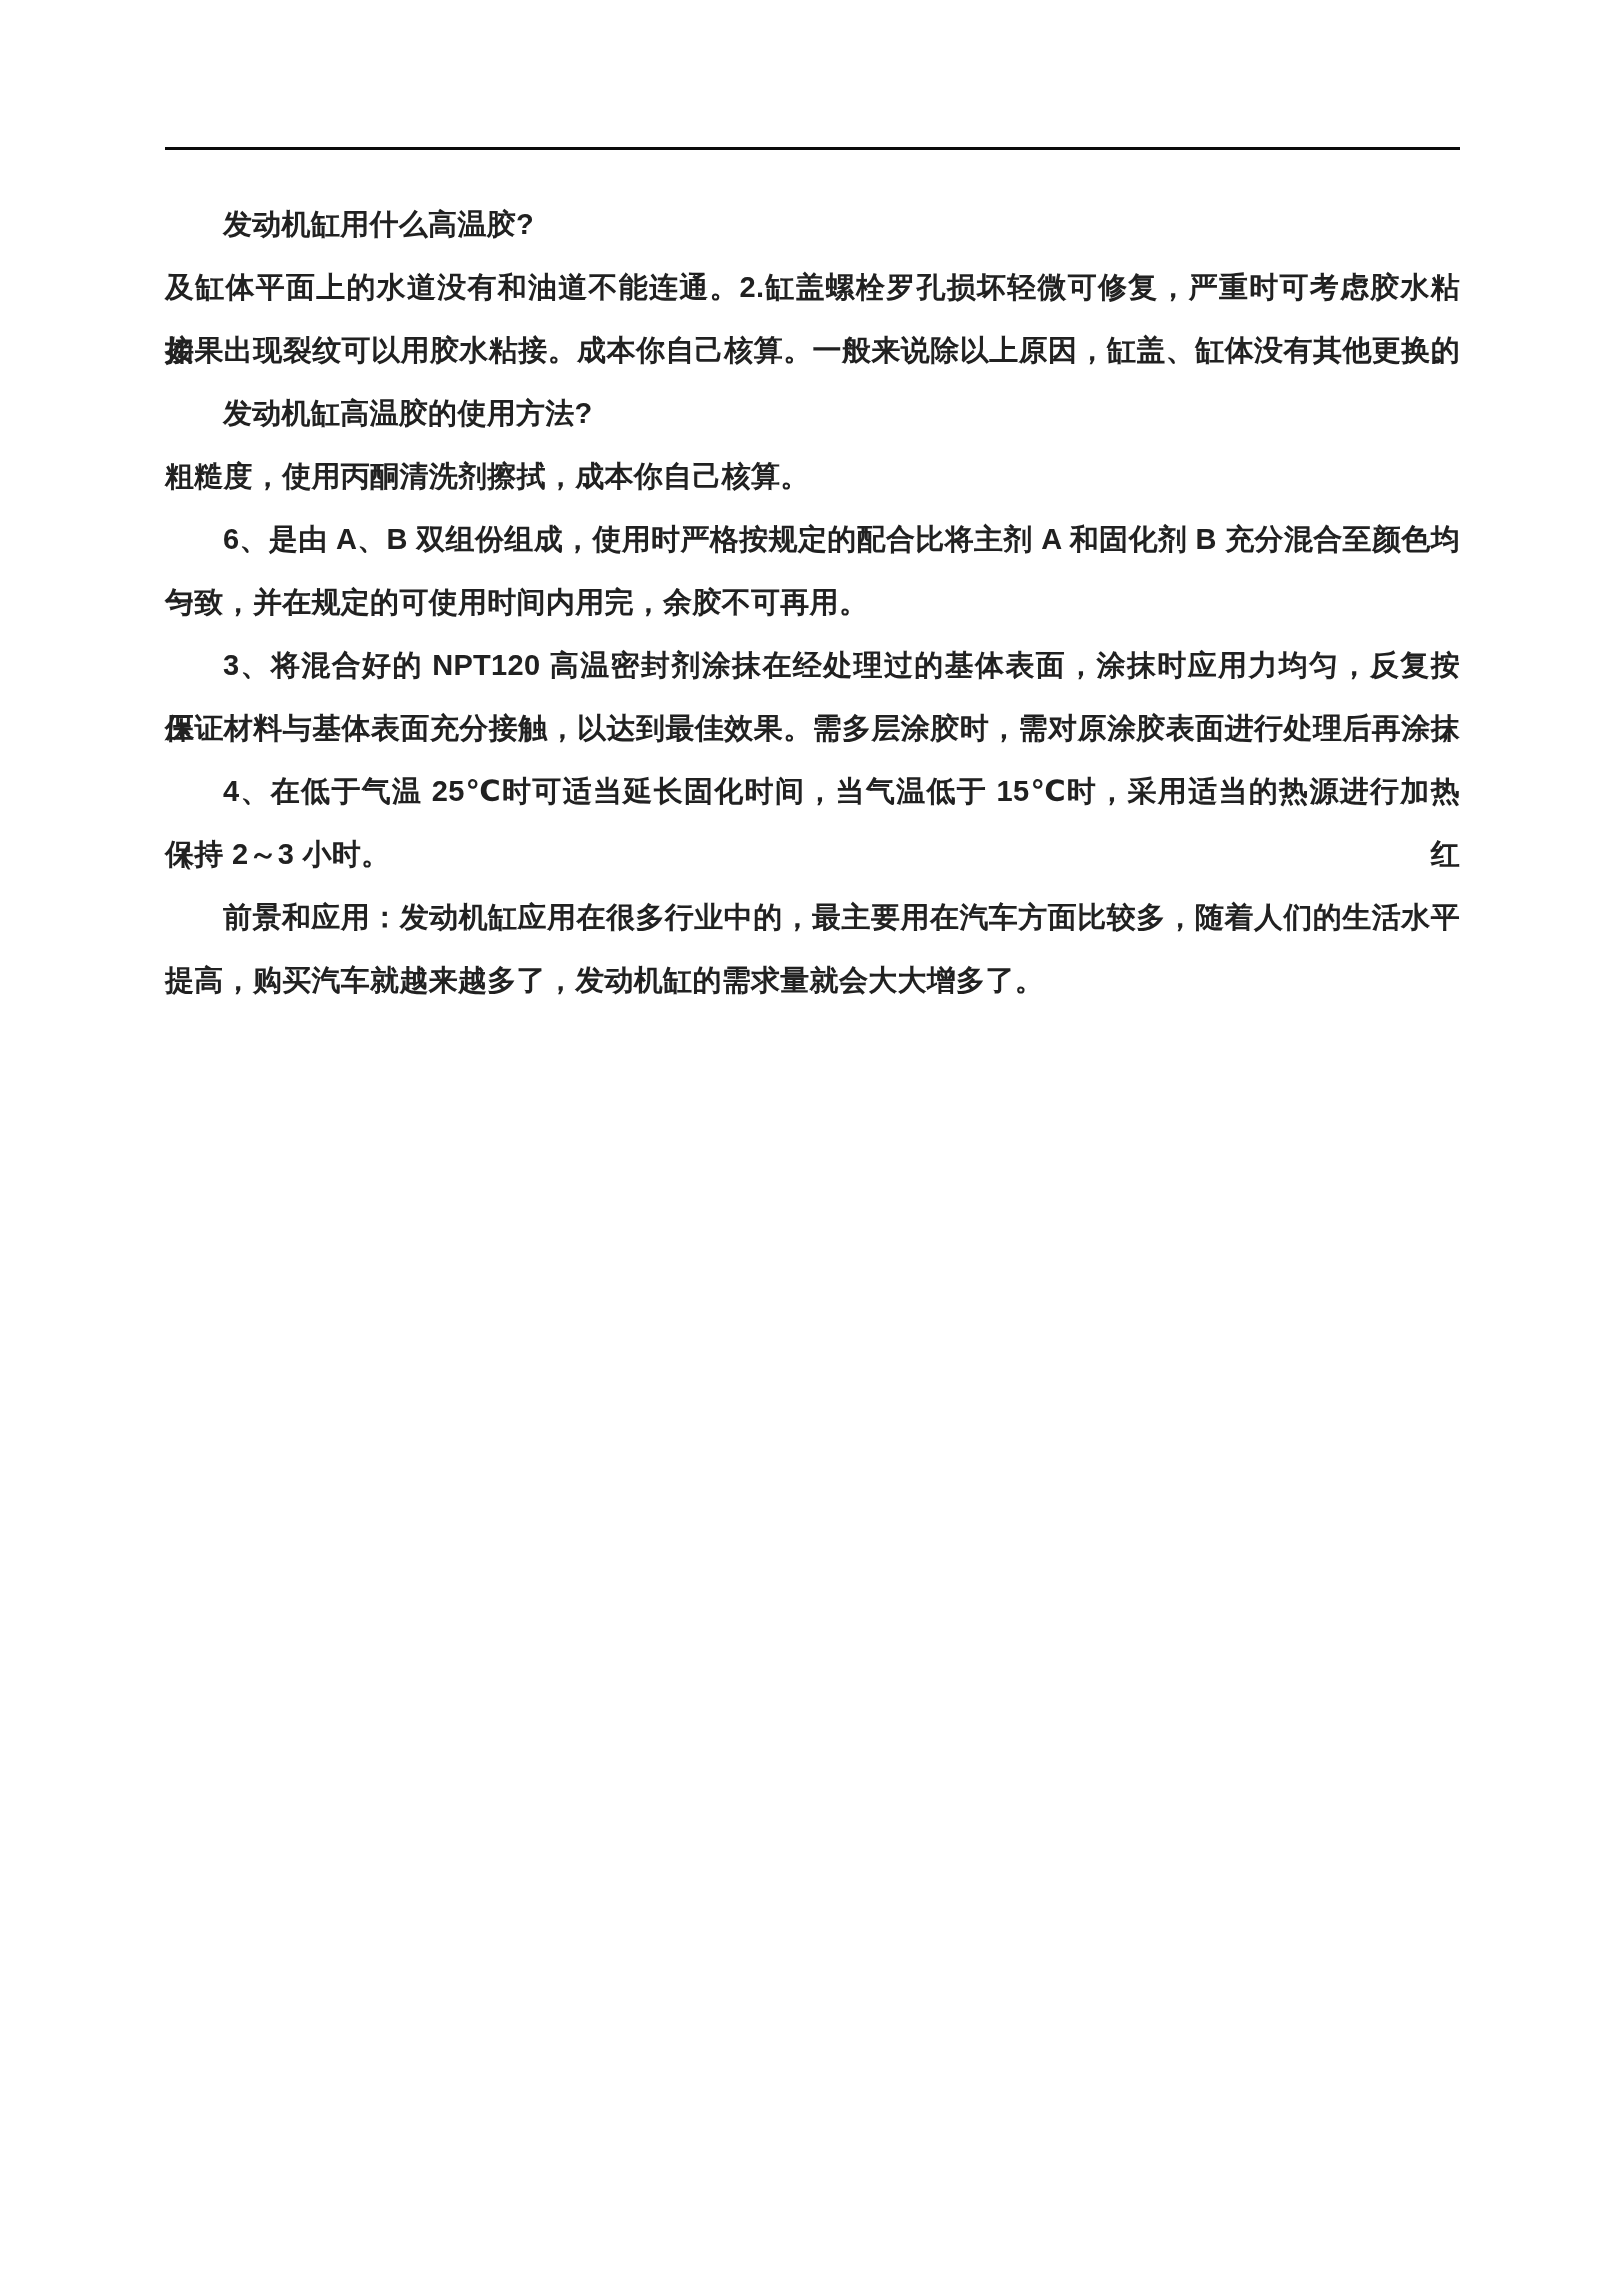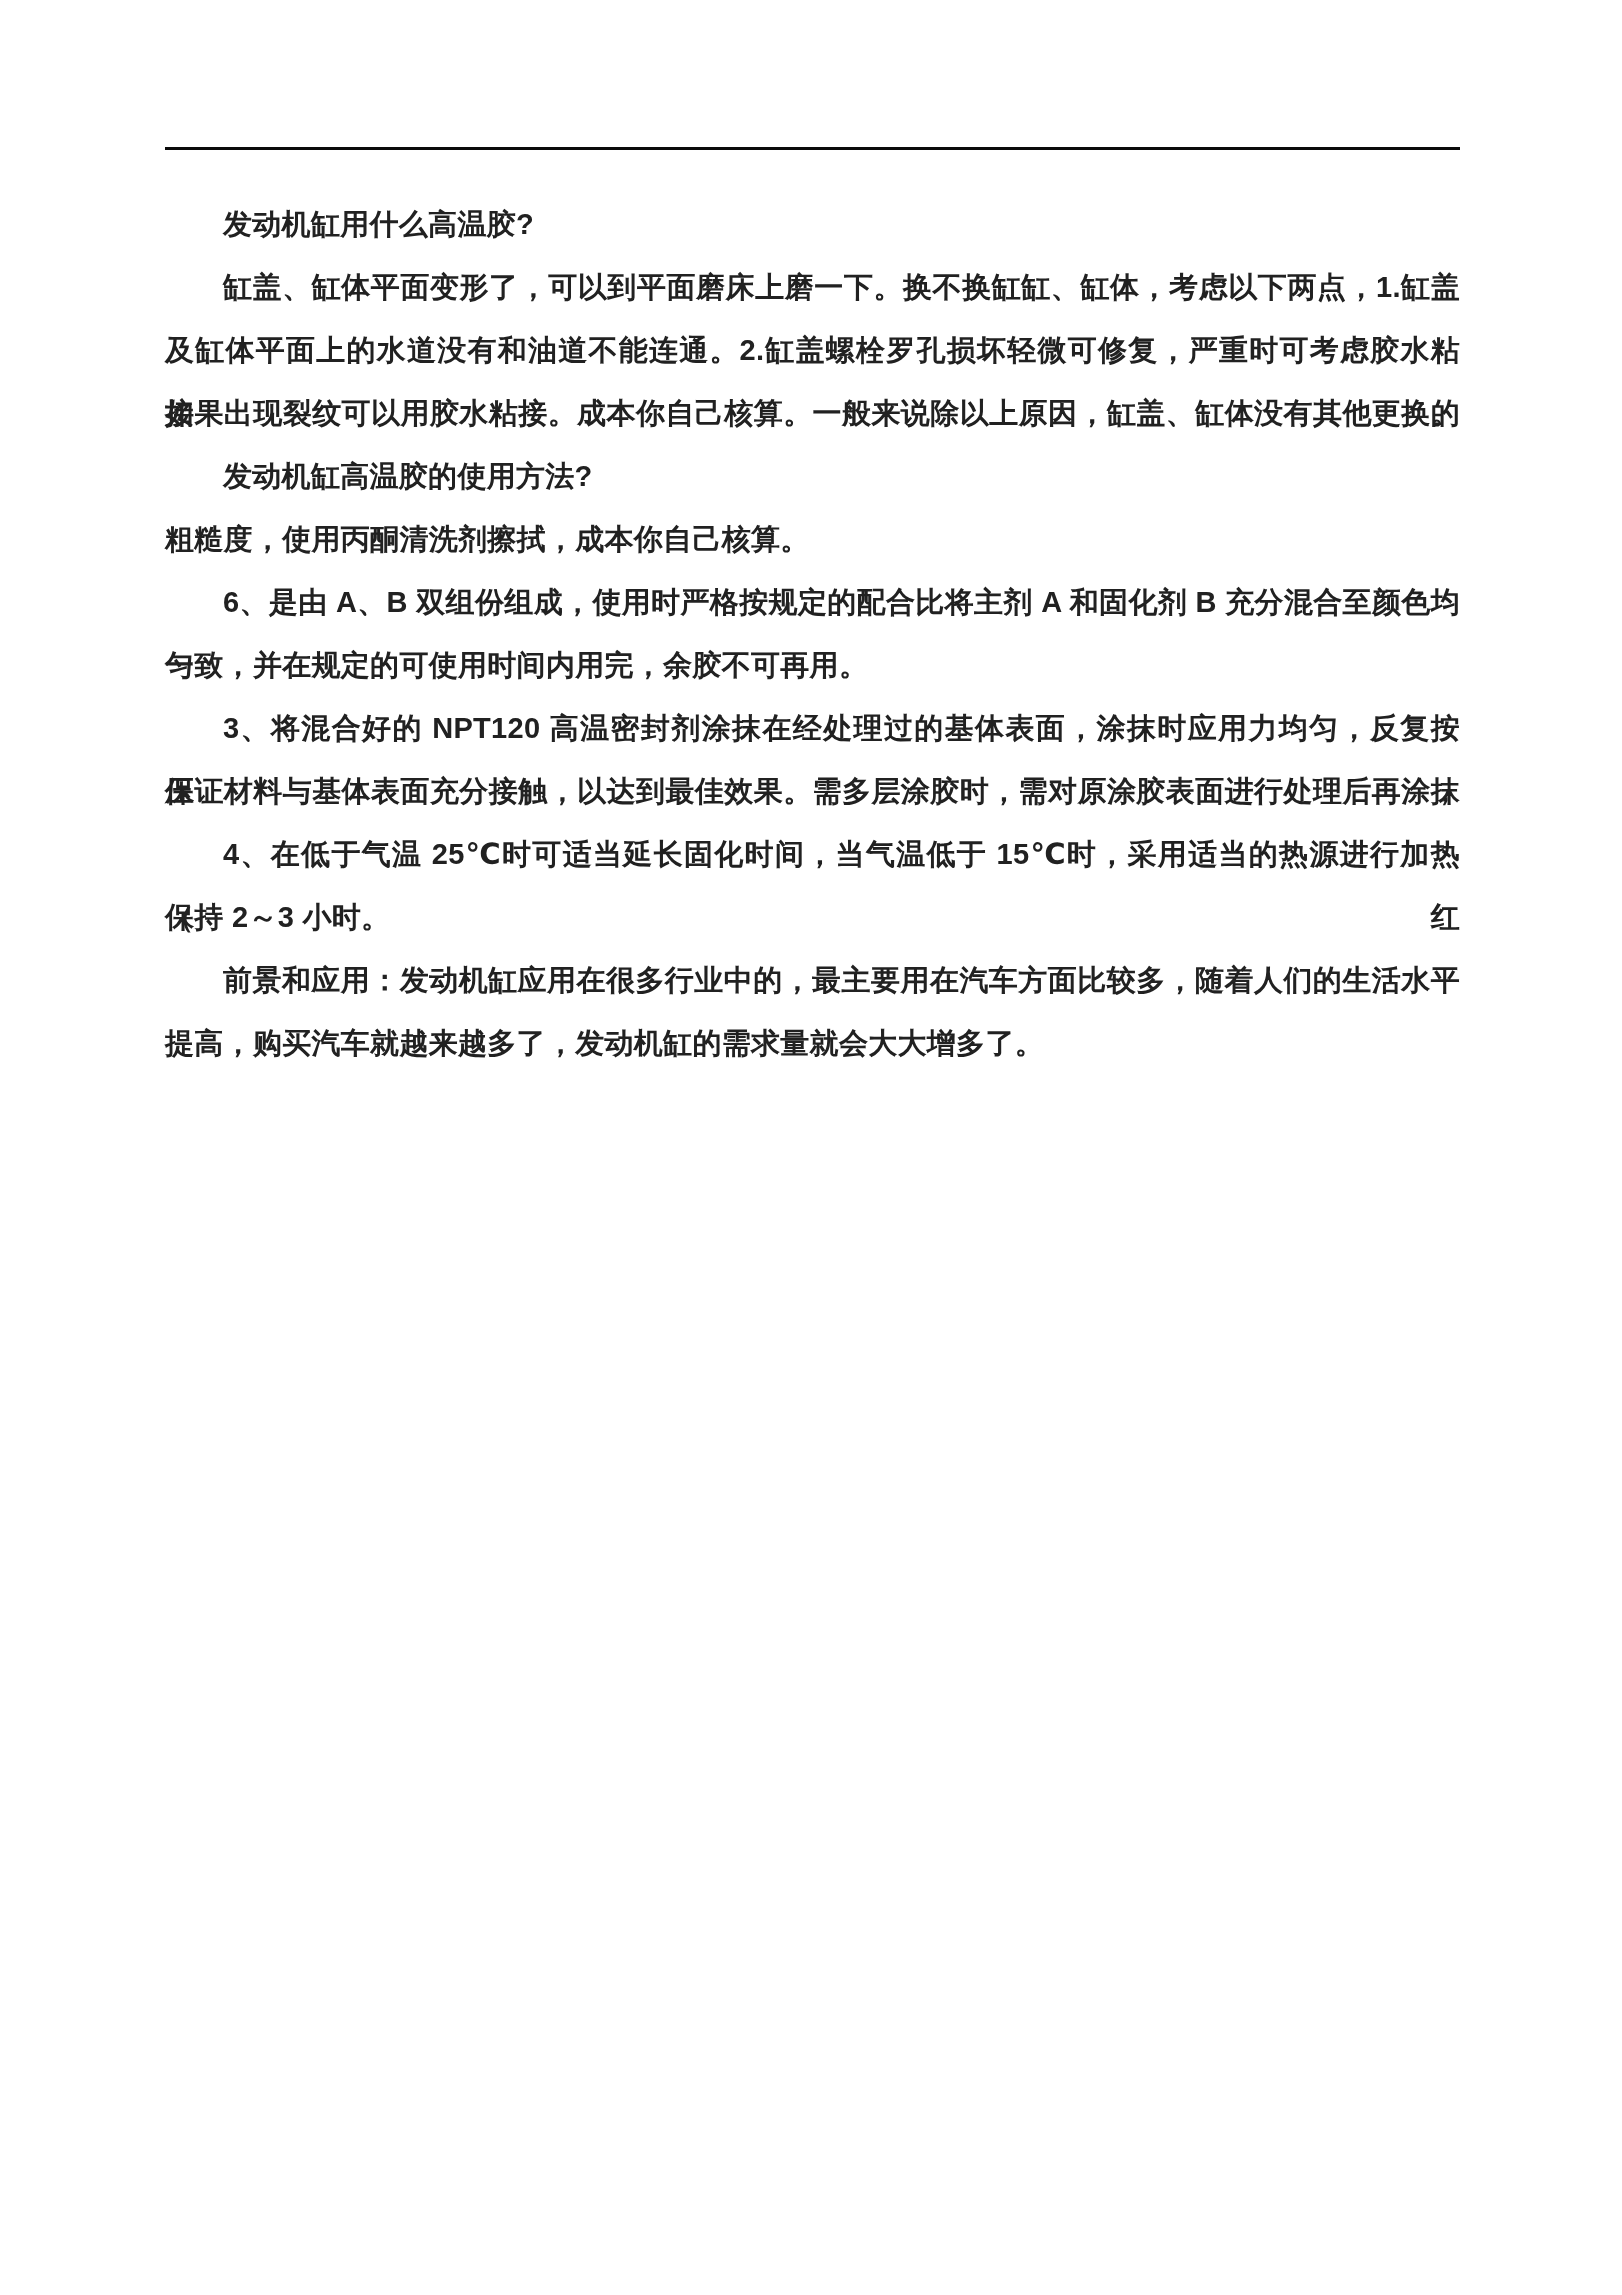--- a/index.html
+++ b/index.html
@@ -47,21 +47,20 @@
     text-justify: inter-character;
   }
 </style>
 </head>
 <body>
 
 <div class="page">
   <div class="top-rule"></div>
   <div class="doc-body">
       <div class="line indent">发动机缸用什么高温胶?</div>
-      <div class="line indent full">缸盖、缸体平面变形了，可以到平面磨床上磨一下。换不换缸缸、缸体，考虑以下两点，1.缸盖</div>
       <div class="line full">及缸体平面上的水道没有和油道不能连通。2.缸盖螺栓罗孔损坏轻微可修复，严重时可考虑胶水粘接。</div>
       <div class="line full">如果出现裂纹可以用胶水粘接。成本你自己核算。一般来说除以上原因，缸盖、缸体没有其他更换的</div>
       <div class="line indent">发动机缸高温胶的使用方法?</div>
       <div class="line">粗糙度，使用丙酮清洗剂擦拭，成本你自己核算。</div>
       <div class="line indent full">6、是由 A、B 双组份组成，使用时严格按规定的配合比将主剂 A 和固化剂 B 充分混合至颜色均匀</div>
       <div class="line">一致，并在规定的可使用时间内用完，余胶不可再用。</div>
       <div class="line indent full">3、将混合好的 NPT120 高温密封剂涂抹在经处理过的基体表面，涂抹时应用力均匀，反复按压，</div>
       <div class="line full">保证材料与基体表面充分接触，以达到最佳效果。需多层涂胶时，需对原涂胶表面进行处理后再涂抹</div>
       <div class="line indent full">4、在低于气温 25℃时可适当延长固化时间，当气温低于 15℃时，采用适当的热源进行加热（红</div>
       <div class="line">保持 2～3 小时。</div>

